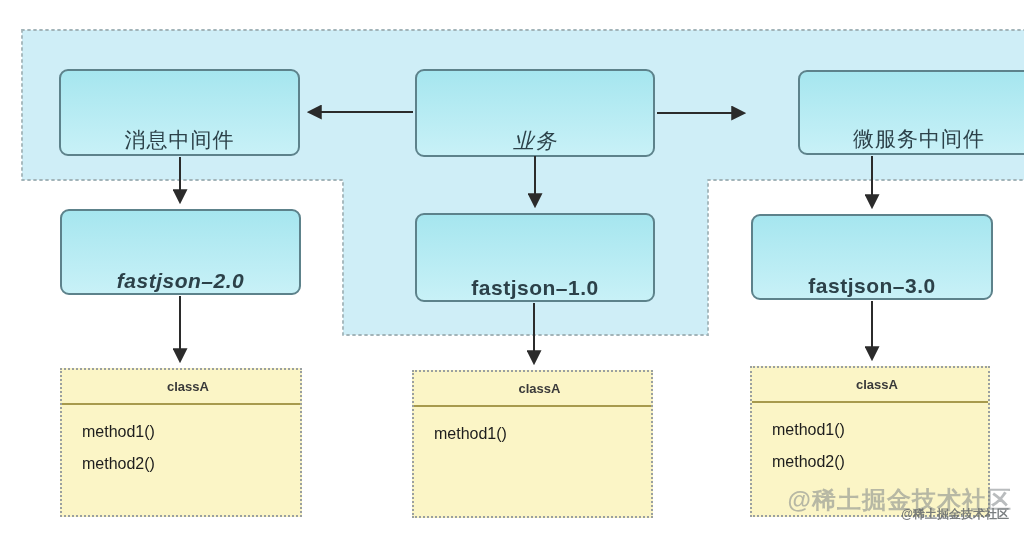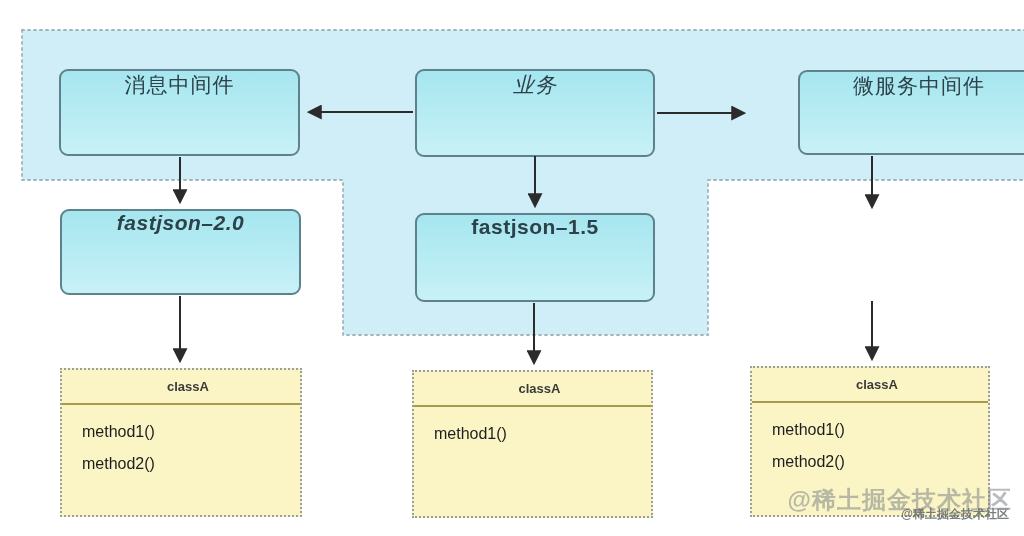--- a/index.html
+++ b/index.html
@@ -33,21 +33,21 @@
     stroke:var(--region-border);
     stroke-width:1.8;
     stroke-dasharray:2 4;
     stroke-linecap:round;
   }
   .arrow-line { stroke:var(--arrow); stroke-width:2; fill:none; }
   .arrow-head { fill:var(--arrow); }
 
   .node {
     position:absolute; z-index:2;
-    display:flex; align-items:flex-start; justify-content:center;
+    display:flex; align-items:flex-end; justify-content:center;
     background:linear-gradient(180deg,var(--node-fill-top) 0%,var(--node-fill-bottom) 100%);
     border:2px solid var(--node-border);
     border-radius:9px;
     font-size:21px; font-weight:500; color:var(--node-text);
     letter-spacing:1px;
   }
   .node.version { font-weight:700; letter-spacing:0.5px; }
   #n-msg   { left:59px;  top:69px;  width:241px; height:87px; }
   #n-biz   { left:415px; top:69px;  width:240px; height:88px;font-style:italic; }
   #n-micro { left:751px; top:70px;  width:242px; height:85px;margin-left:47px; }
@@ -103,21 +103,24 @@
     <span>业务</span>
   </div>
   <div class="node" id="n-micro">
     <span>微服务中间件</span>
   </div>
 
   <div class="node version" id="n-f2">
     <span>fastjson–2.0</span>
   </div>
   <div class="node version" id="n-f1">
-    <span>fastjson–1.5</span>
+    <span>fastjson–1.0</span>
+  </div>
+  <div class="node version" id="n-f3">
+    <span>fastjson–3.0</span>
   </div>
 
   <div class="class-box" id="c1">
     <div class="class-title">classA</div>
     <div class="class-sep"></div>
     <div class="class-methods">
       <div class="method">method1()</div>
       <div class="method">method2()</div>
     </div>
   </div>

